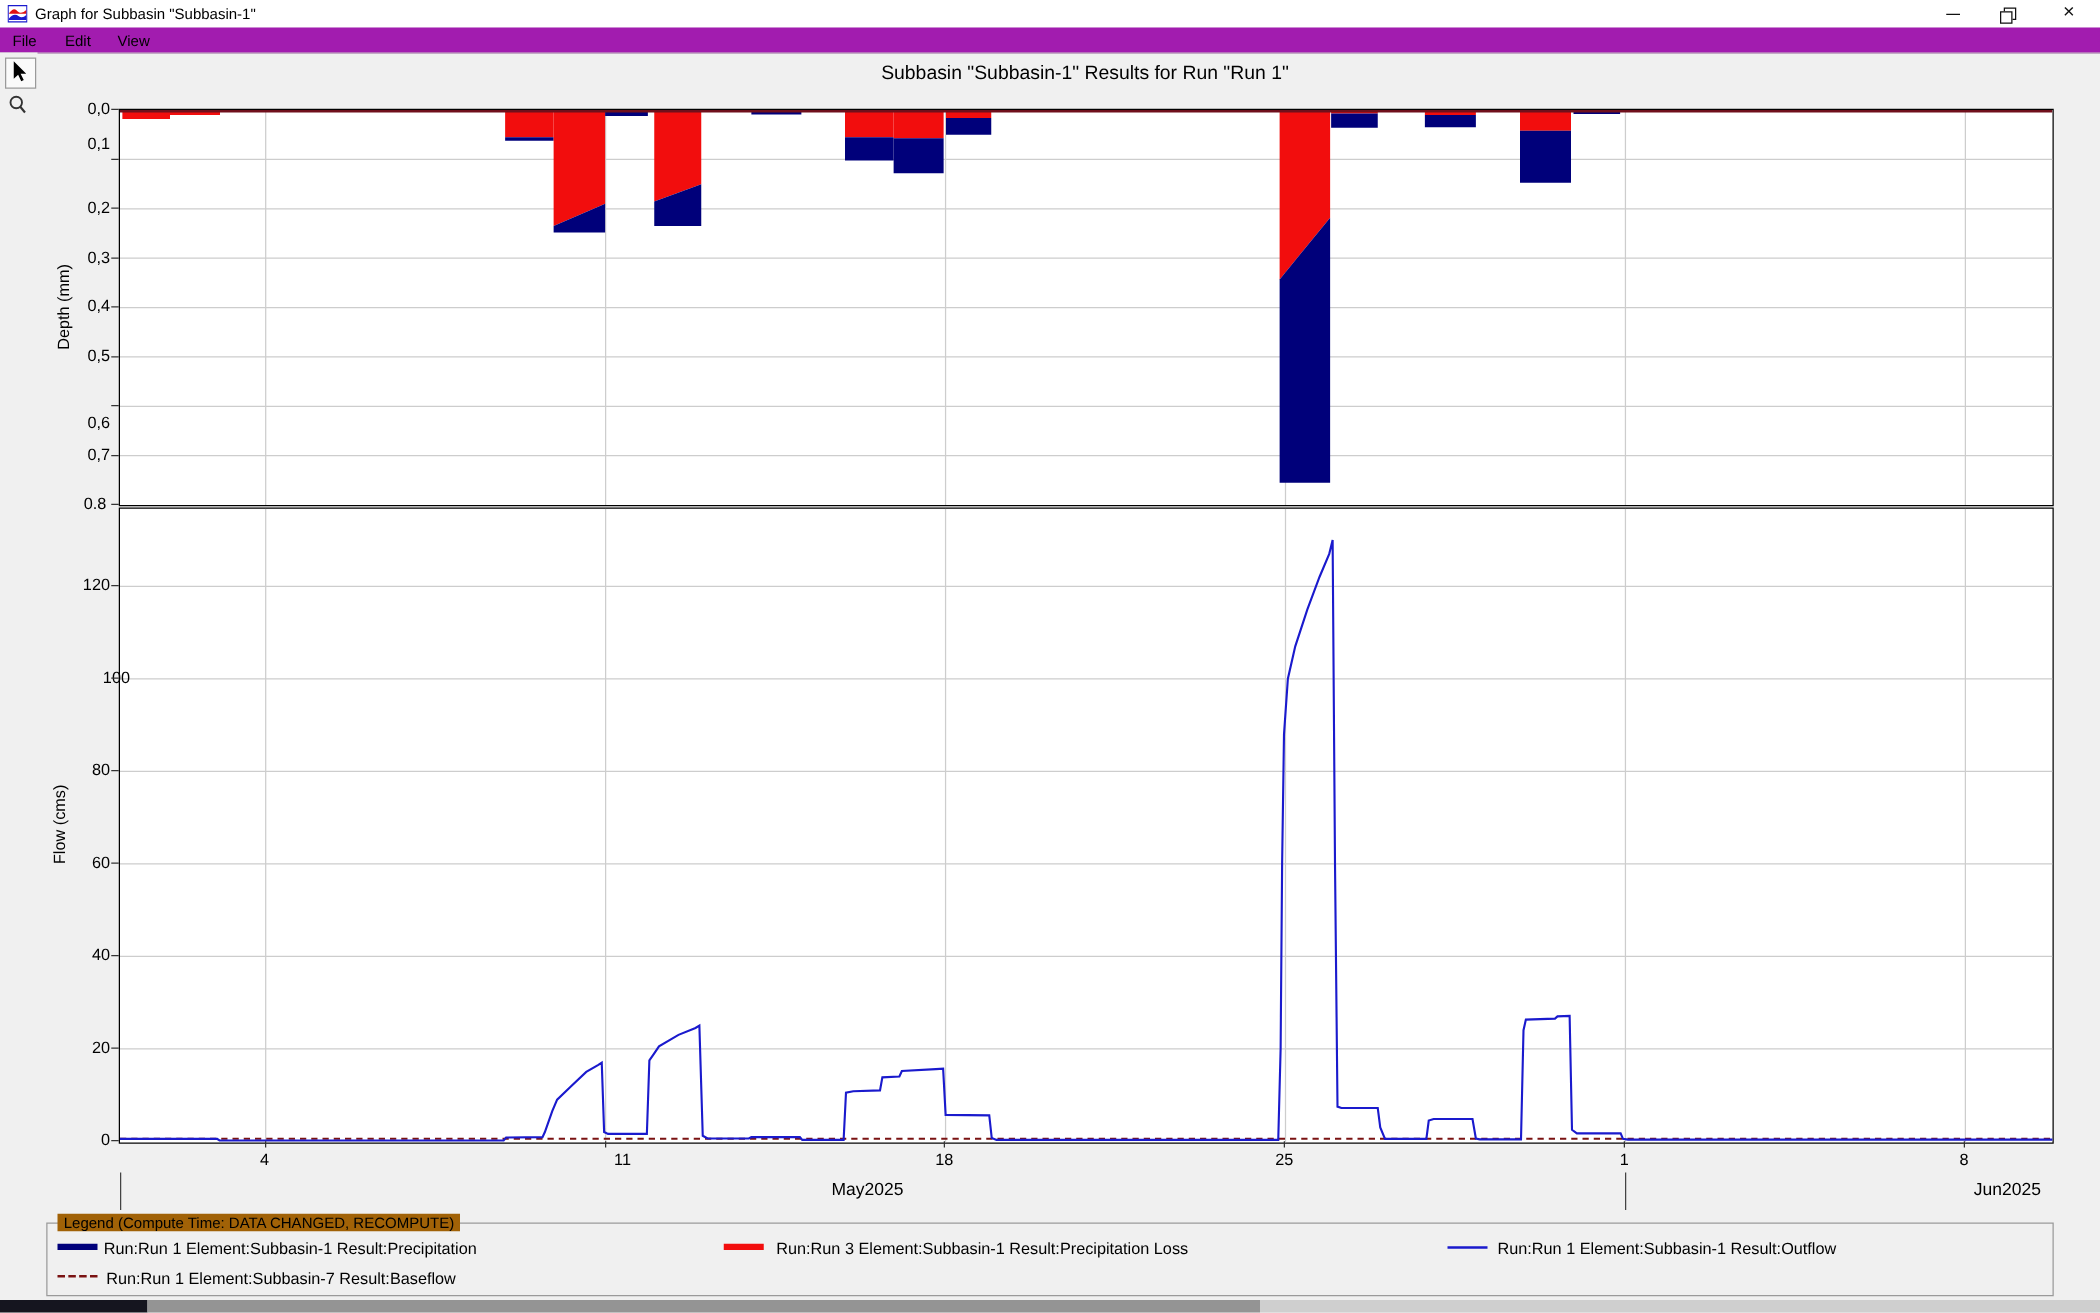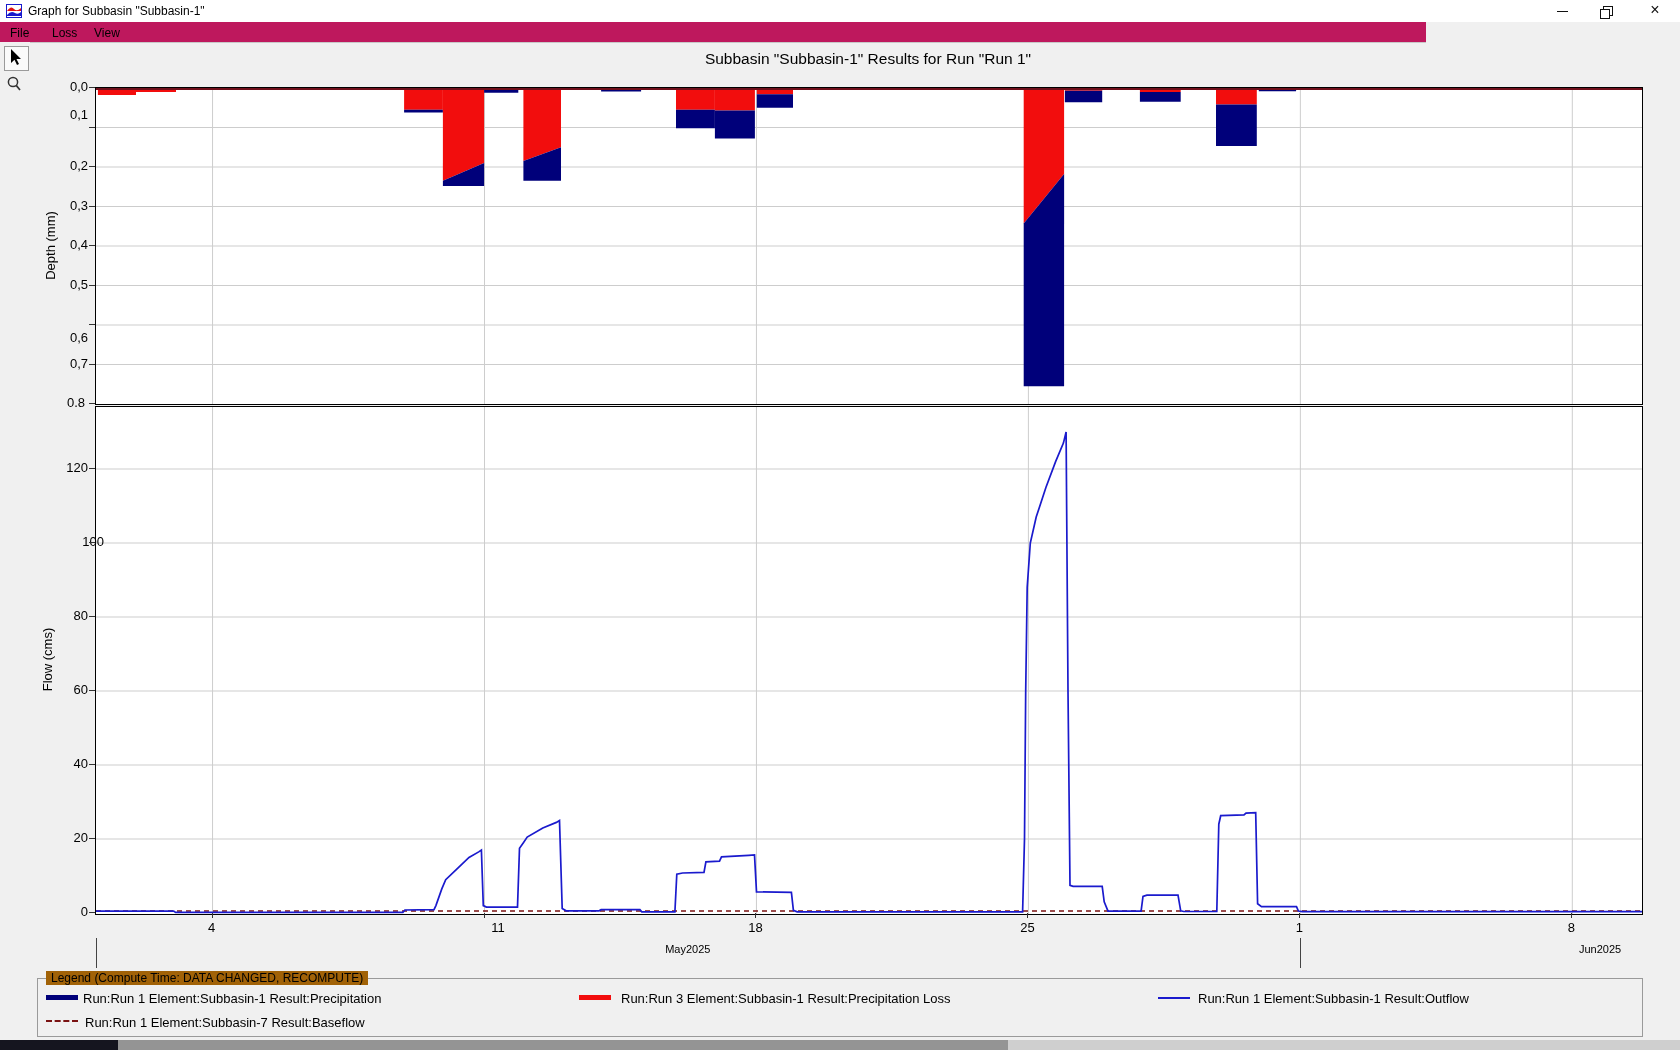--- a/index.html
+++ b/index.html
@@ -7,35 +7,35 @@
        background:#f0f0f0;font-family:"Liberation Sans",sans-serif;color:#000;}
   
   .titlebar{position:absolute;left:0;top:0;width:1680px;height:22px;background:#ffffff;}
   .app-icon{position:absolute;left:6px;top:3px;width:16px;height:16px;}
   .win-title{position:absolute;left:28px;top:4px;font-size:12px;}
   .winbtn{position:absolute;top:2px;width:34px;height:18px;text-align:center;line-height:16px;font-size:14px;color:#111;}
   .min-glyph{position:absolute;left:11px;top:9px;width:11px;height:0;border-top:1.6px solid #111}
   .restore-glyph{position:absolute;left:12px;top:4px;width:8px;height:8px;border:1.3px solid #111;background:#fff}
   .restore-glyph2{position:absolute;left:9px;top:7px;width:8px;height:8px;border:1.3px solid #111;background:#fff}
   
-  .menubar{position:absolute;left:0;top:22px;width:1426px;height:20px;background:#be185d;border-bottom:1px solid #c8c8c8;}
+  .menubar{position:absolute;left:0;top:22px;width:1680px;height:20px;background:#a21caf;border-bottom:1px solid #c8c8c8;}
   .menu-item{position:absolute;top:2px;font-size:12px;padding:2px 6px;}
   
   .toolcol{position:absolute;left:0;top:42px;width:30px;height:998px;background:#f0f0f0;}
   .toolbtn{position:absolute;left:4px;width:23px;height:23px;background:#fafafa;border:1px solid #9a9a9a;}
   .toolbtn.flat{background:transparent;border:none}
   
   .chart-title{position:absolute;left:95px;top:50px;width:1546px;text-align:center;font-size:15.5px;}
   .plot{position:absolute;background:#ffffff;border:1.6px solid #000;}
   .ylab{position:absolute;font-size:13px;text-align:right;width:52px;}
   .xlab{position:absolute;font-size:13px;text-align:center;width:40px;margin-left:-20px;}
   .axis-name{position:absolute;font-size:13px;transform:rotate(-90deg);transform-origin:center;white-space:nowrap;}
   .tickmark{position:absolute;background:#333;}
   .month-sep{position:absolute;width:1px;height:30px;background:#444;}
-  .month-lab{position:absolute;font-size:11px;}
+  .month-lab{position:absolute;font-size:14px;}
   
   .legendbox{position:absolute;left:37px;top:978px;width:1604px;height:57px;border:1px solid #9a9a9a;}
   .legend-title{position:absolute;left:8px;top:-8px;background:#a16207;padding:0 5px;font-size:12px;}
   .lentry-label{position:absolute;font-size:13px;white-space:nowrap;}
   .lmarker{position:absolute;width:32px;}
   
   .bstrip{position:absolute;top:1040px;height:10px;}
 </style>
 </head>
 <body>
@@ -52,21 +52,21 @@
     </div>
   <div class="winbtn" style="left:1591px">
     <span class="restore-glyph"></span>
     <span class="restore-glyph2"></span>
   </div>
   <div class="winbtn" style="left:1638px;font-size:16px"><span>×</span></div>
 </div>
 
 <div class="menubar">
     <div class="menu-item" style="left:4px">File</div>
-    <div class="menu-item" style="left:46px">Loss</div>
+    <div class="menu-item" style="left:46px">Edit</div>
     <div class="menu-item" style="left:88px">View</div>
   </div>
 
 <div class="toolcol">
   <div class="toolbtn" style="top:4px">
     <svg width="21" height="21" viewBox="0 0 21 21">
       <path d="M6 2 L6 16 L9.5 12.8 L12 18 L14 17 L11.5 12 L16 12 Z" fill="#000"></path>
     </svg>
   </div>
   <div class="toolbtn flat" style="top:32px">

